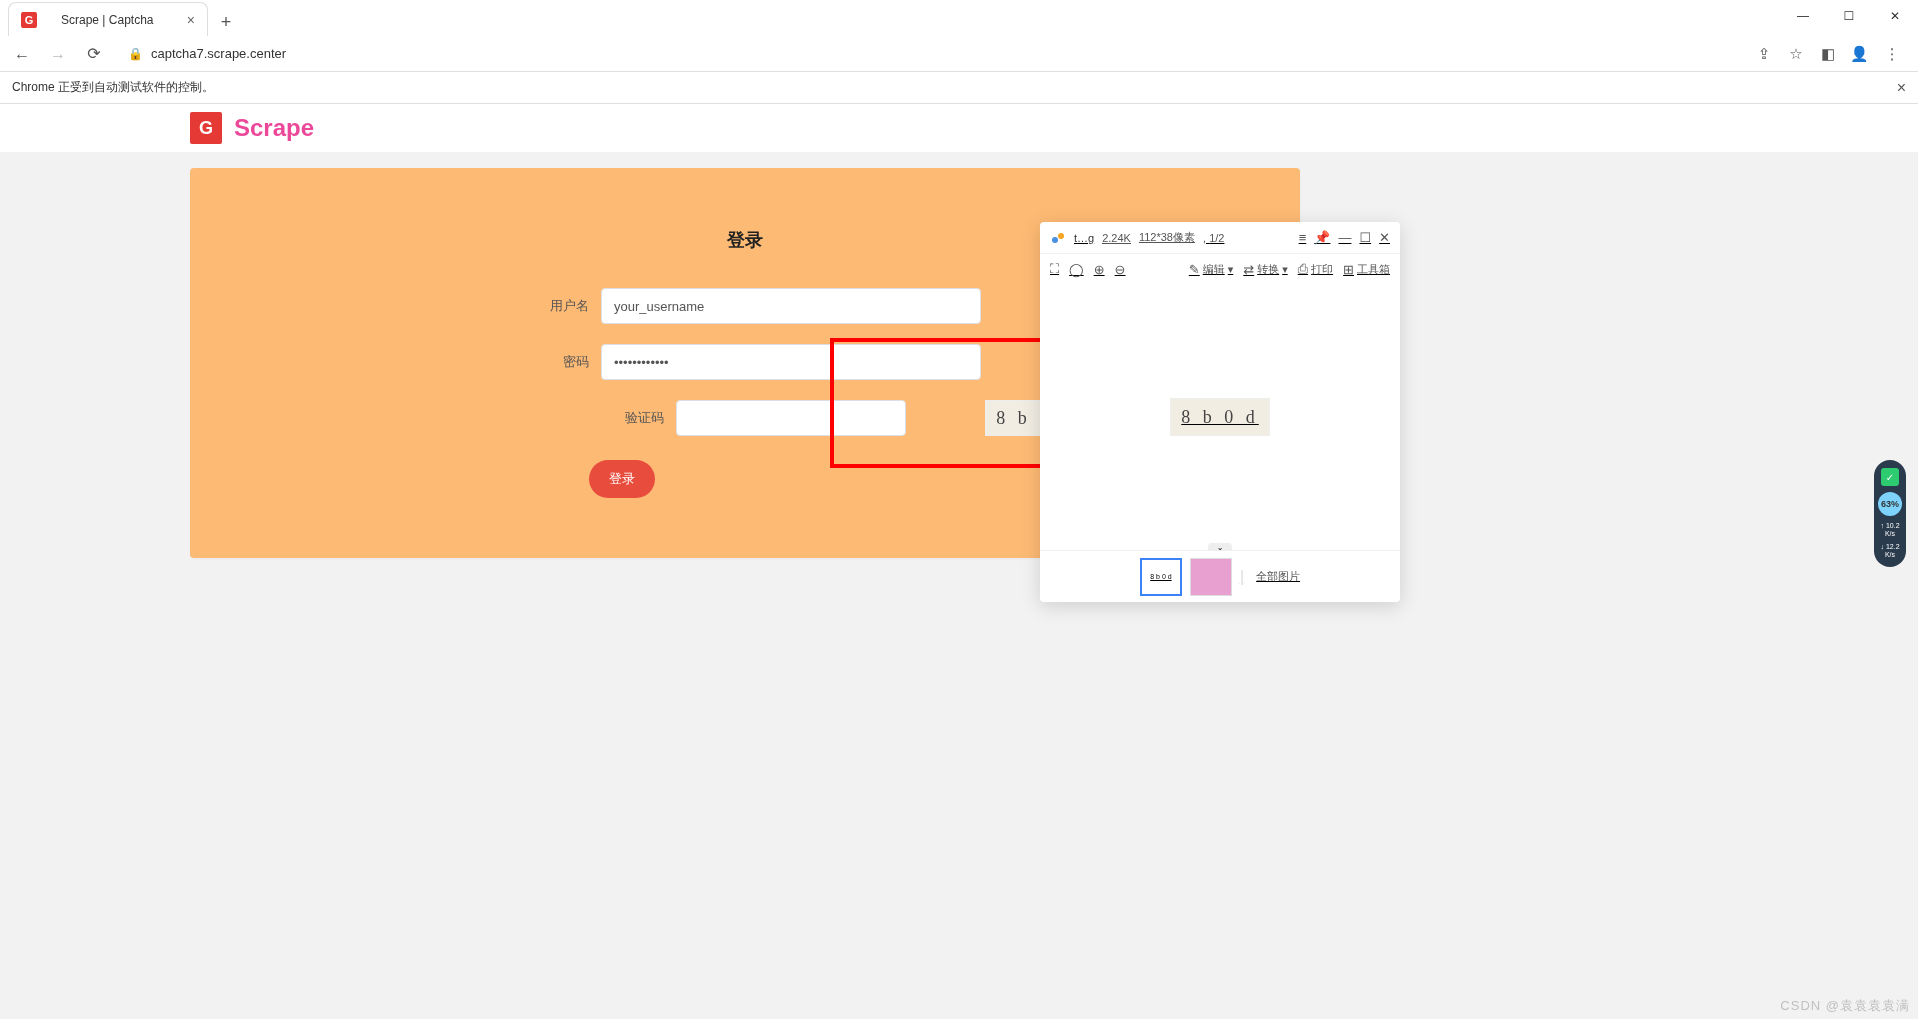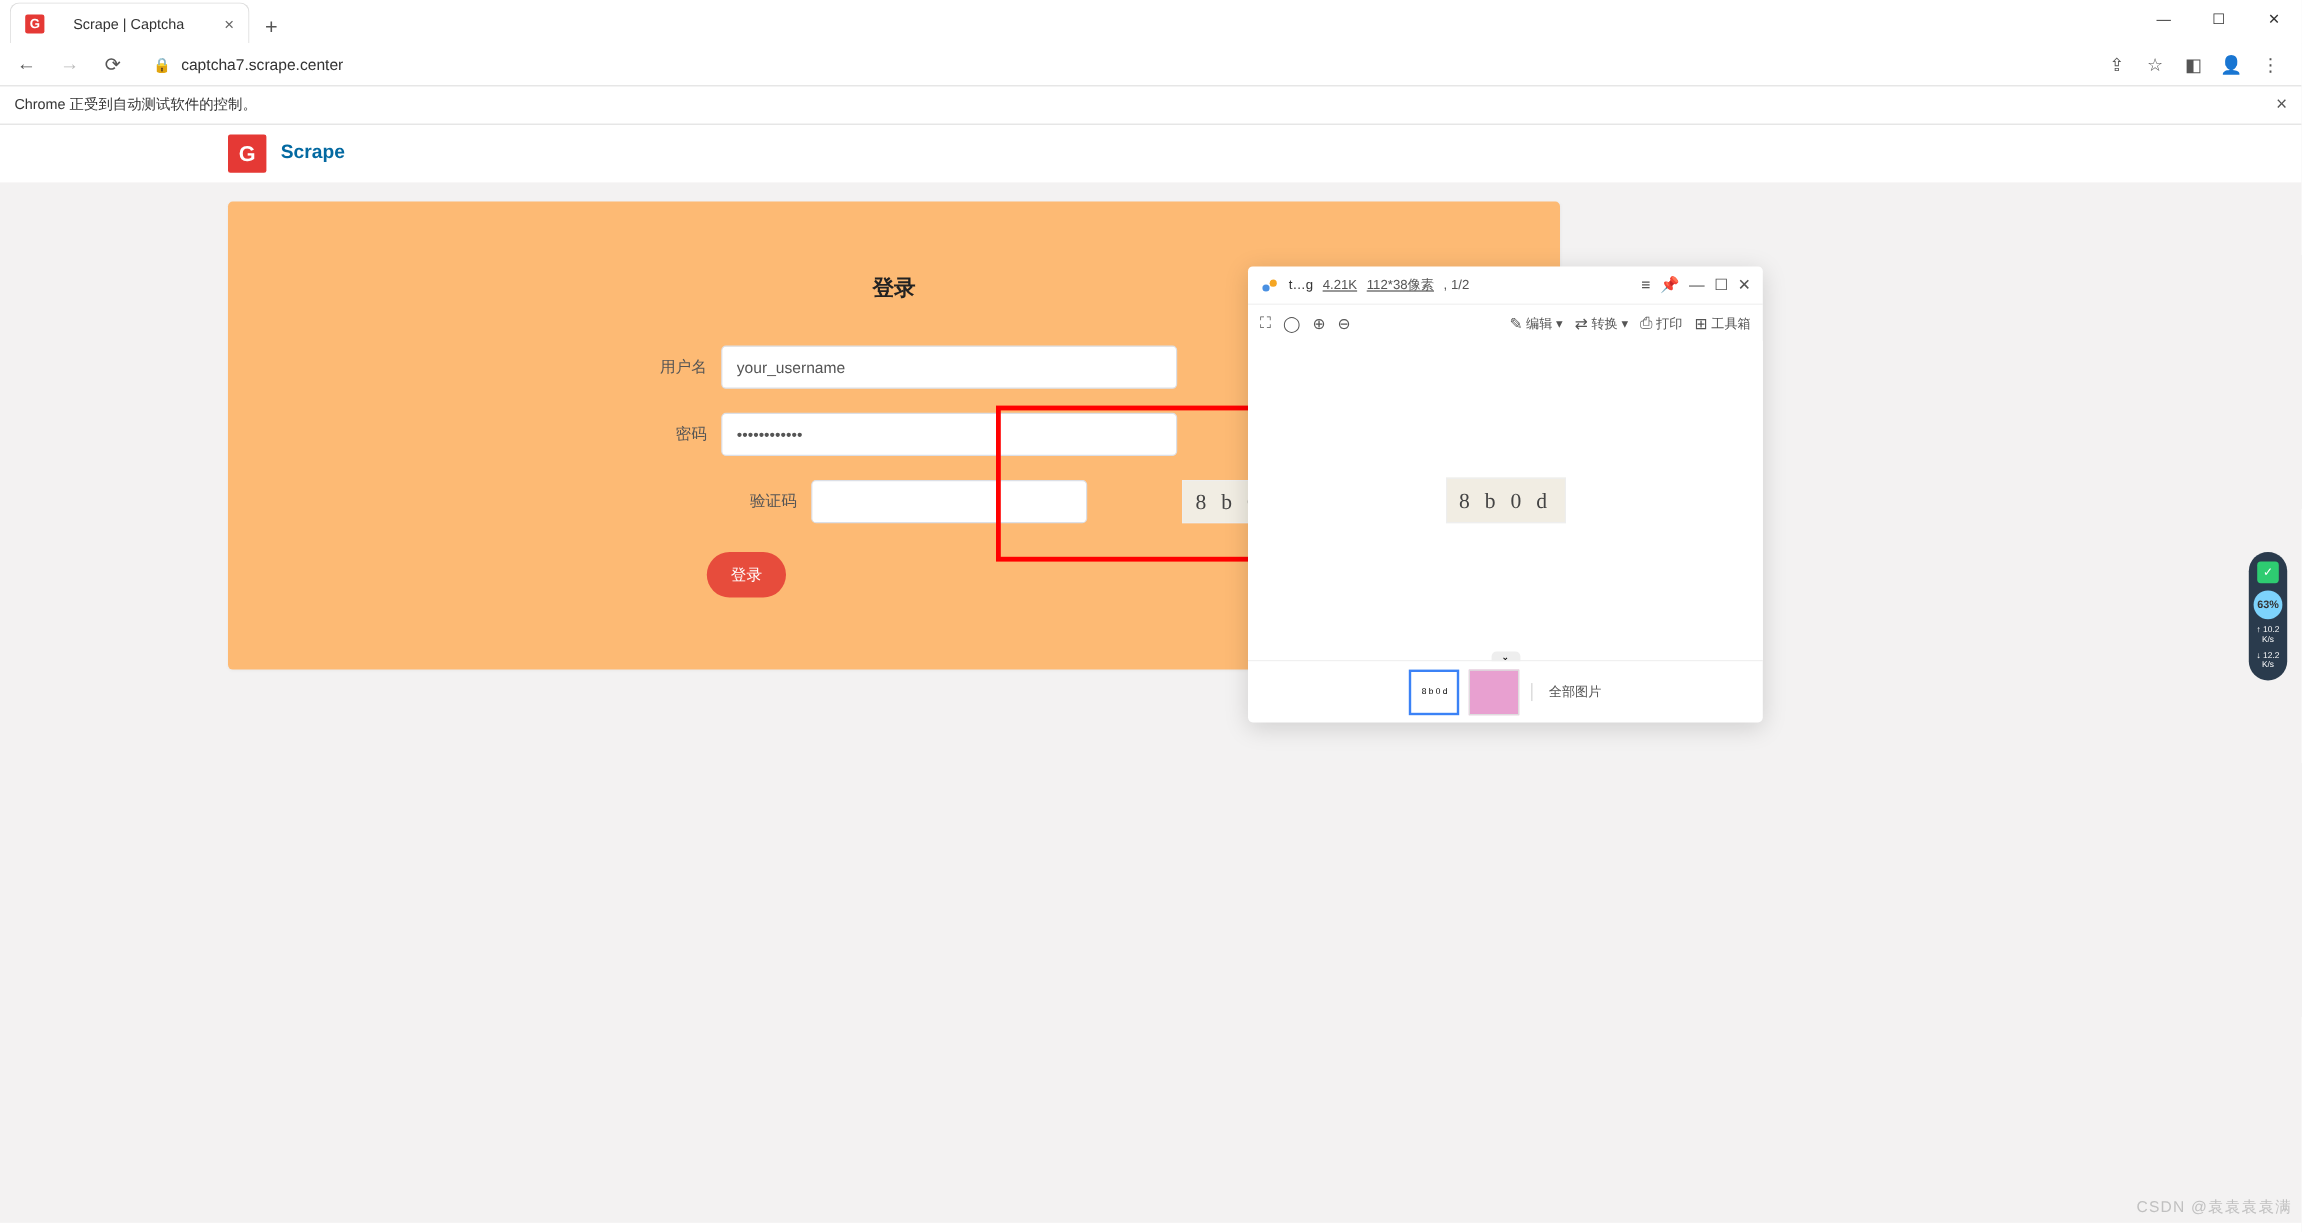--- a/index.html
+++ b/index.html
@@ -20,38 +20,38 @@
     .addr-actions { display: flex; gap: 12px; padding-right: 8px; }
     .addr-icon { width: 20px; height: 20px; display: flex; align-items: center; justify-content: center; color: #555; font-size: 15px; cursor: pointer; }
 
     .info-bar { height: 32px; display: flex; align-items: center; padding: 0 12px; font-size: 12px; color: #333; border-bottom: 1px solid #e0e0e0; position: relative; }
     .info-close { position: absolute; right: 12px; font-size: 16px; color: #555; cursor: pointer; }
 
     
     .page { background: #f3f2f2; min-height: calc(100% - 112px); }
     .site-header { height: 48px; background: #fff; display: flex; align-items: center; padding-left: 190px; gap: 12px; }
     .site-logo { width: 32px; height: 32px; background: #e53935; display: flex; align-items: center; justify-content: center; color: #fff; font-weight: bold; font-size: 18px; border-radius: 2px; }
-    .site-title { font-size: 16px; font-weight: 600; color: #0369a1; }
+    .site-title { font-size: 24px; font-weight: 600; color: #ec4899; }
 
     .card { width: 1110px; margin: 16px auto 0 190px; background: #fdba74; border-radius: 4px; padding: 60px 40px; box-shadow: 0 1px 3px rgba(0,0,0,0.04); position: relative; }
     .login-title { text-align: center; font-size: 18px; font-weight: 700; color: #222; margin-bottom: 36px; }
     .form-row { display: flex; align-items: center; justify-content: center; margin-bottom: 20px; gap: 12px; }
     .form-label { width: 80px; text-align: right; font-size: 13px; color: #555; }
     .form-input { width: 380px; height: 36px; border: 1px solid #dcdfe6; border-radius: 4px; padding: 0 12px; font-size: 13px; color: #555; outline: none; }
     .form-input::placeholder { color: #bbb; }
     .captcha-row { position: relative; }
     .captcha-img-wrap { position: absolute; left: calc(50% + 240px); display: flex; align-items: center; }
     .captcha-img { width: 100px; height: 36px; background: #f1ede3; display: flex; align-items: center; justify-content: center; font-family: serif; font-size: 18px; color: #444; letter-spacing: 4px; border: 1px solid #eee; }
     .login-btn { display: block; margin: 24px auto 0 calc(50% - 156px); padding: 10px 20px; background: #e74c3c; color: #fff; border: none; border-radius: 20px; font-size: 13px; cursor: pointer; }
 
     
     .highlight-box { position: absolute; left: 830px; top: 338px; width: 480px; height: 130px; border: 4px solid #ff0000; pointer-events: none; z-index: 5; }
 
     
-    .viewer { position: absolute; left: 1040px; top: 222px; width: 429px; height: 380px; background: #fff; box-shadow: 0 4px 20px rgba(0,0,0,0.15); border-radius: 4px; z-index: 10; display: flex; flex-direction: column; }
+    .viewer { position: absolute; left: 1040px; top: 222px; width: 360px; height: 380px; background: #fff; box-shadow: 0 4px 20px rgba(0,0,0,0.15); border-radius: 4px; z-index: 10; display: flex; flex-direction: column; text-decoration: underline; }
     .viewer-header { height: 32px; display: flex; align-items: center; padding: 0 10px; gap: 8px; font-size: 11px; color: #555; border-bottom: 1px solid #f0f0f0; }
     .viewer-logo { width: 16px; height: 16px; }
     .viewer-file { color: #333; }
     .viewer-meta { text-decoration: underline; color: #555; }
     .viewer-ctrls { margin-left: auto; display: flex; gap: 8px; }
     .viewer-ctrls span { cursor: pointer; font-size: 13px; color: #555; }
     .viewer-toolbar { height: 30px; display: flex; align-items: center; padding: 0 10px; gap: 10px; font-size: 11px; color: #555; }
     .vt-btn { display: flex; align-items: center; gap: 3px; cursor: pointer; }
     .vt-icon { font-size: 13px; }
     .vt-sep { flex: 1; }
@@ -145,21 +145,21 @@
 
 <div class="highlight-box"></div>
 
 <div class="viewer">
   <div class="viewer-header">
     <svg class="viewer-logo" viewBox="0 0 16 16">
         <circle cx="5" cy="10" r="3" fill="#4a90e2"></circle>
         <circle cx="11" cy="6" r="3" fill="#f5a623"></circle>
       </svg>
     <span class="viewer-file">t…g</span>
-    <span class="viewer-meta">4.21K</span>
+    <span class="viewer-meta">2.24K</span>
     <span class="viewer-meta">112*38像素</span>
     <span>, <span>1/2</span></span>
     <div class="viewer-ctrls">
       <span>≡</span>
       <span>📌</span>
       <span>—</span>
       <span>☐</span>
       <span>✕</span>
     </div>
   </div>

